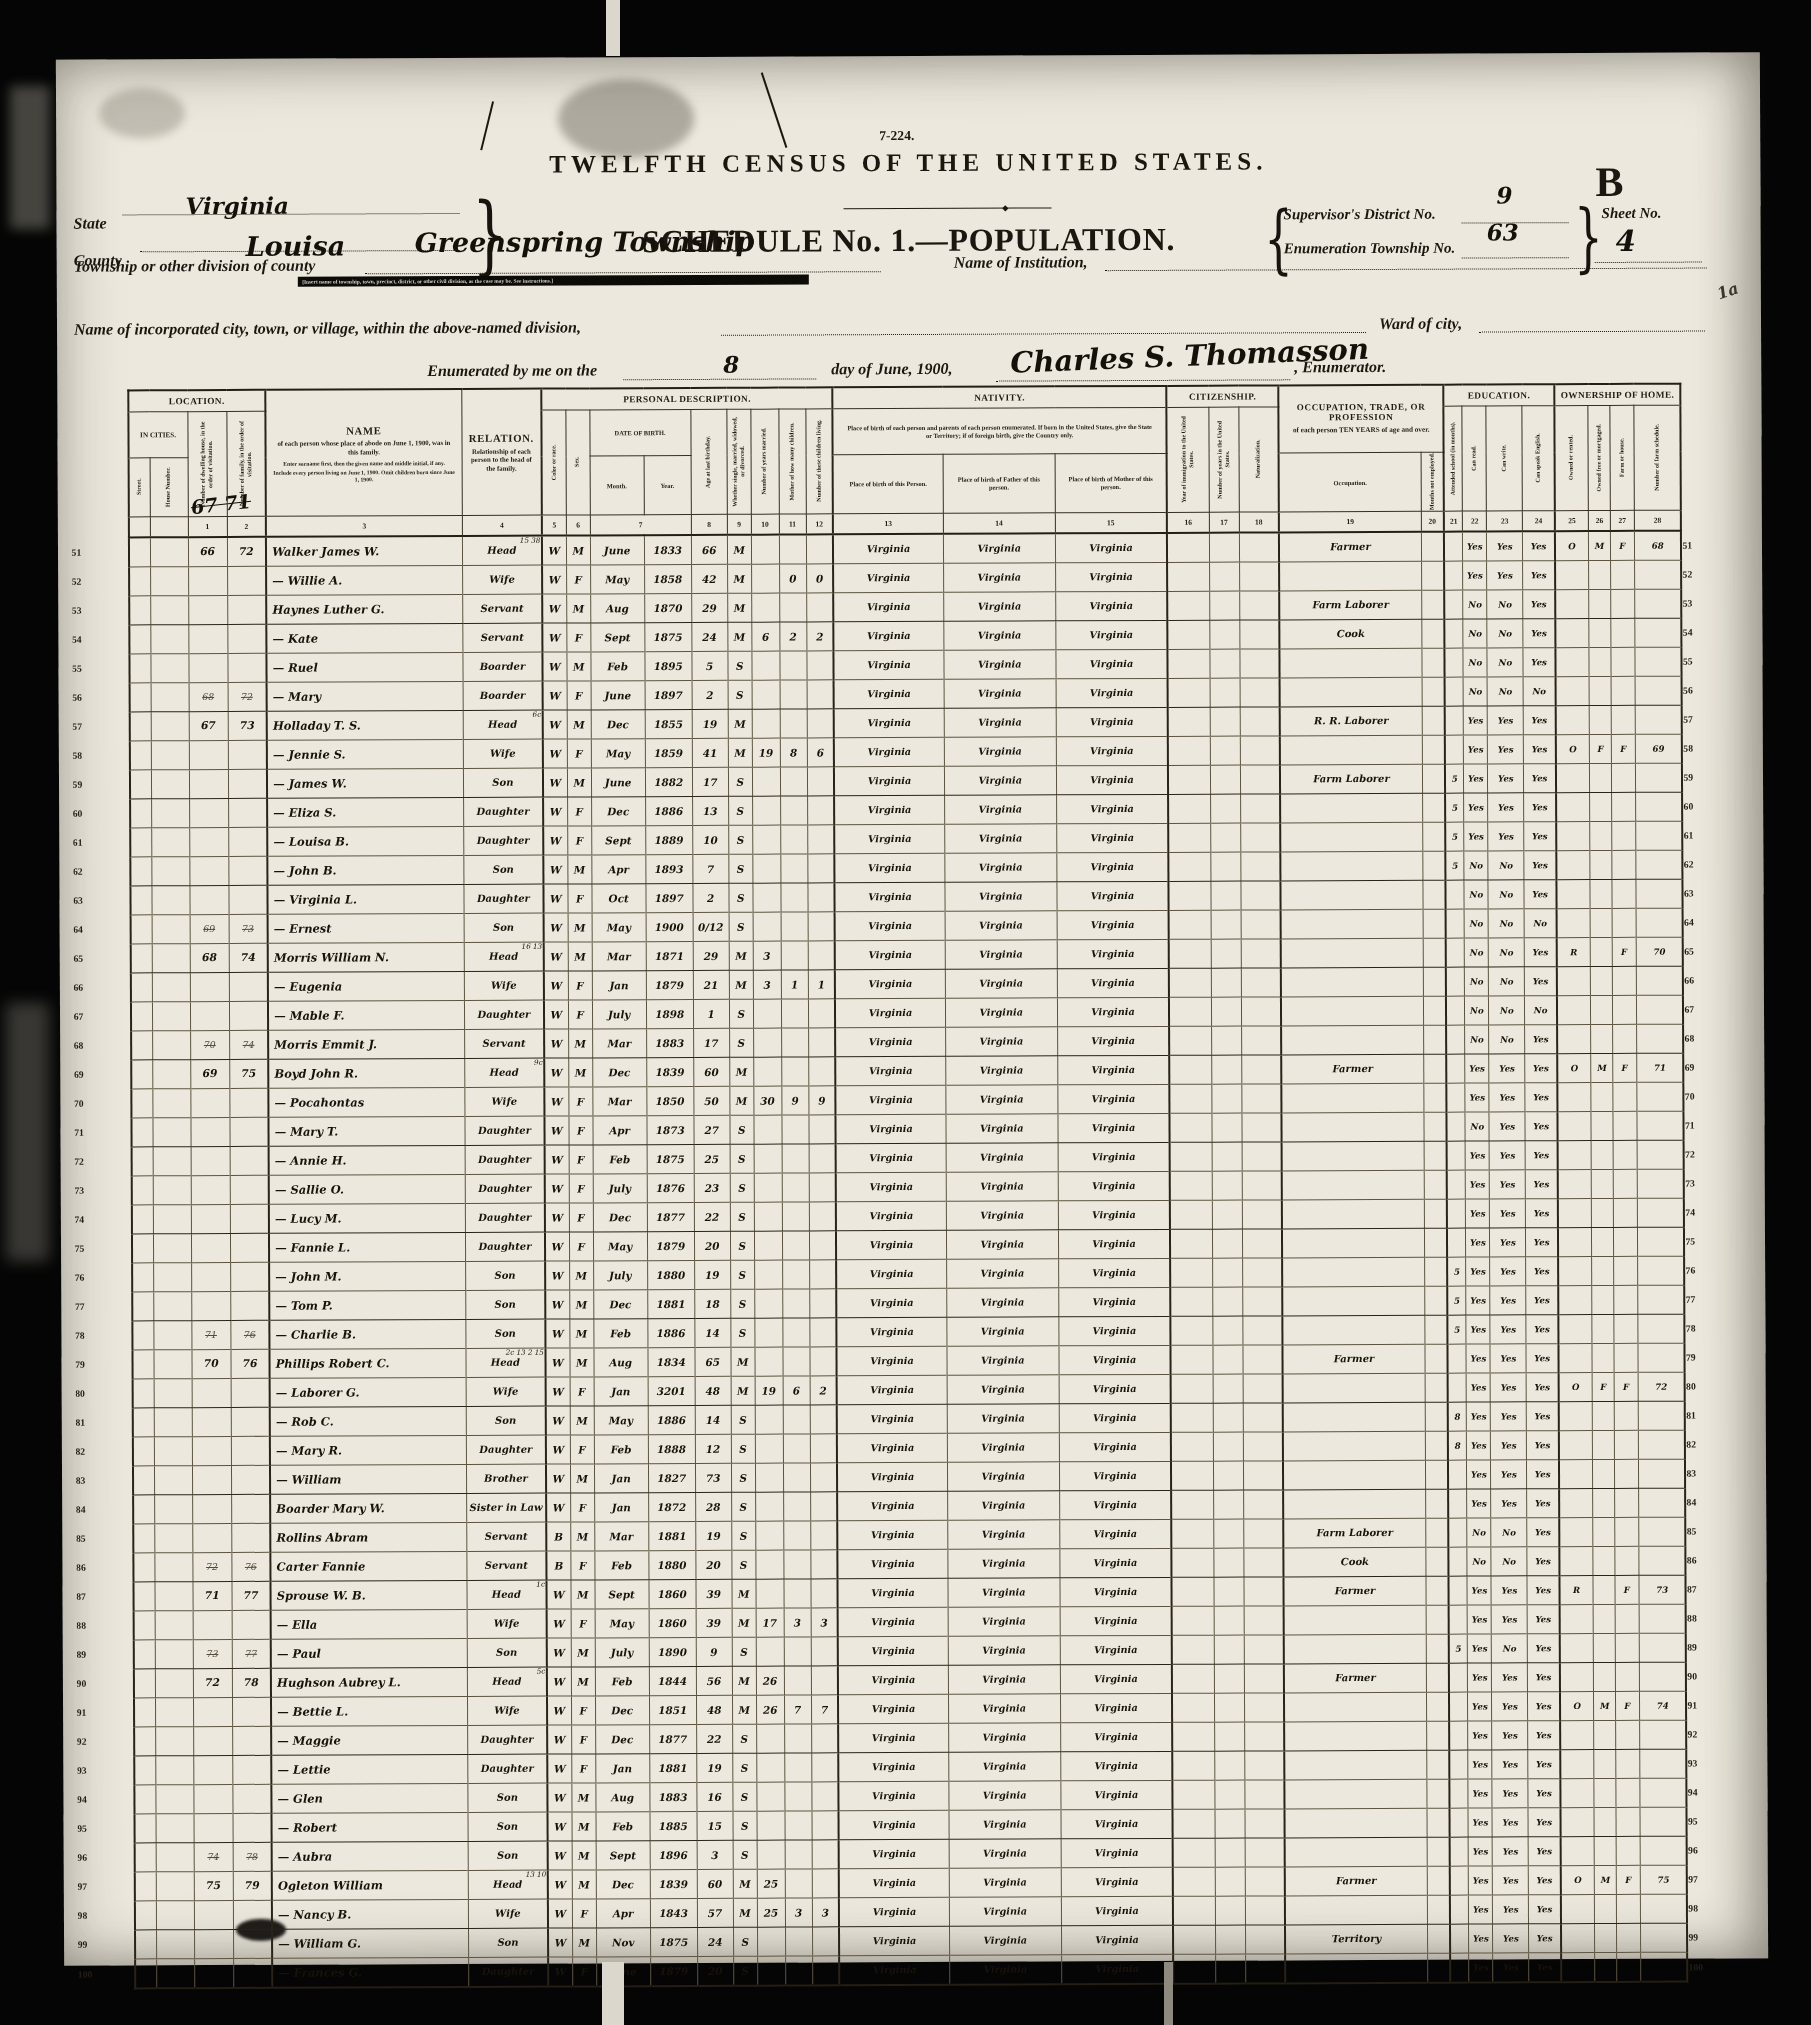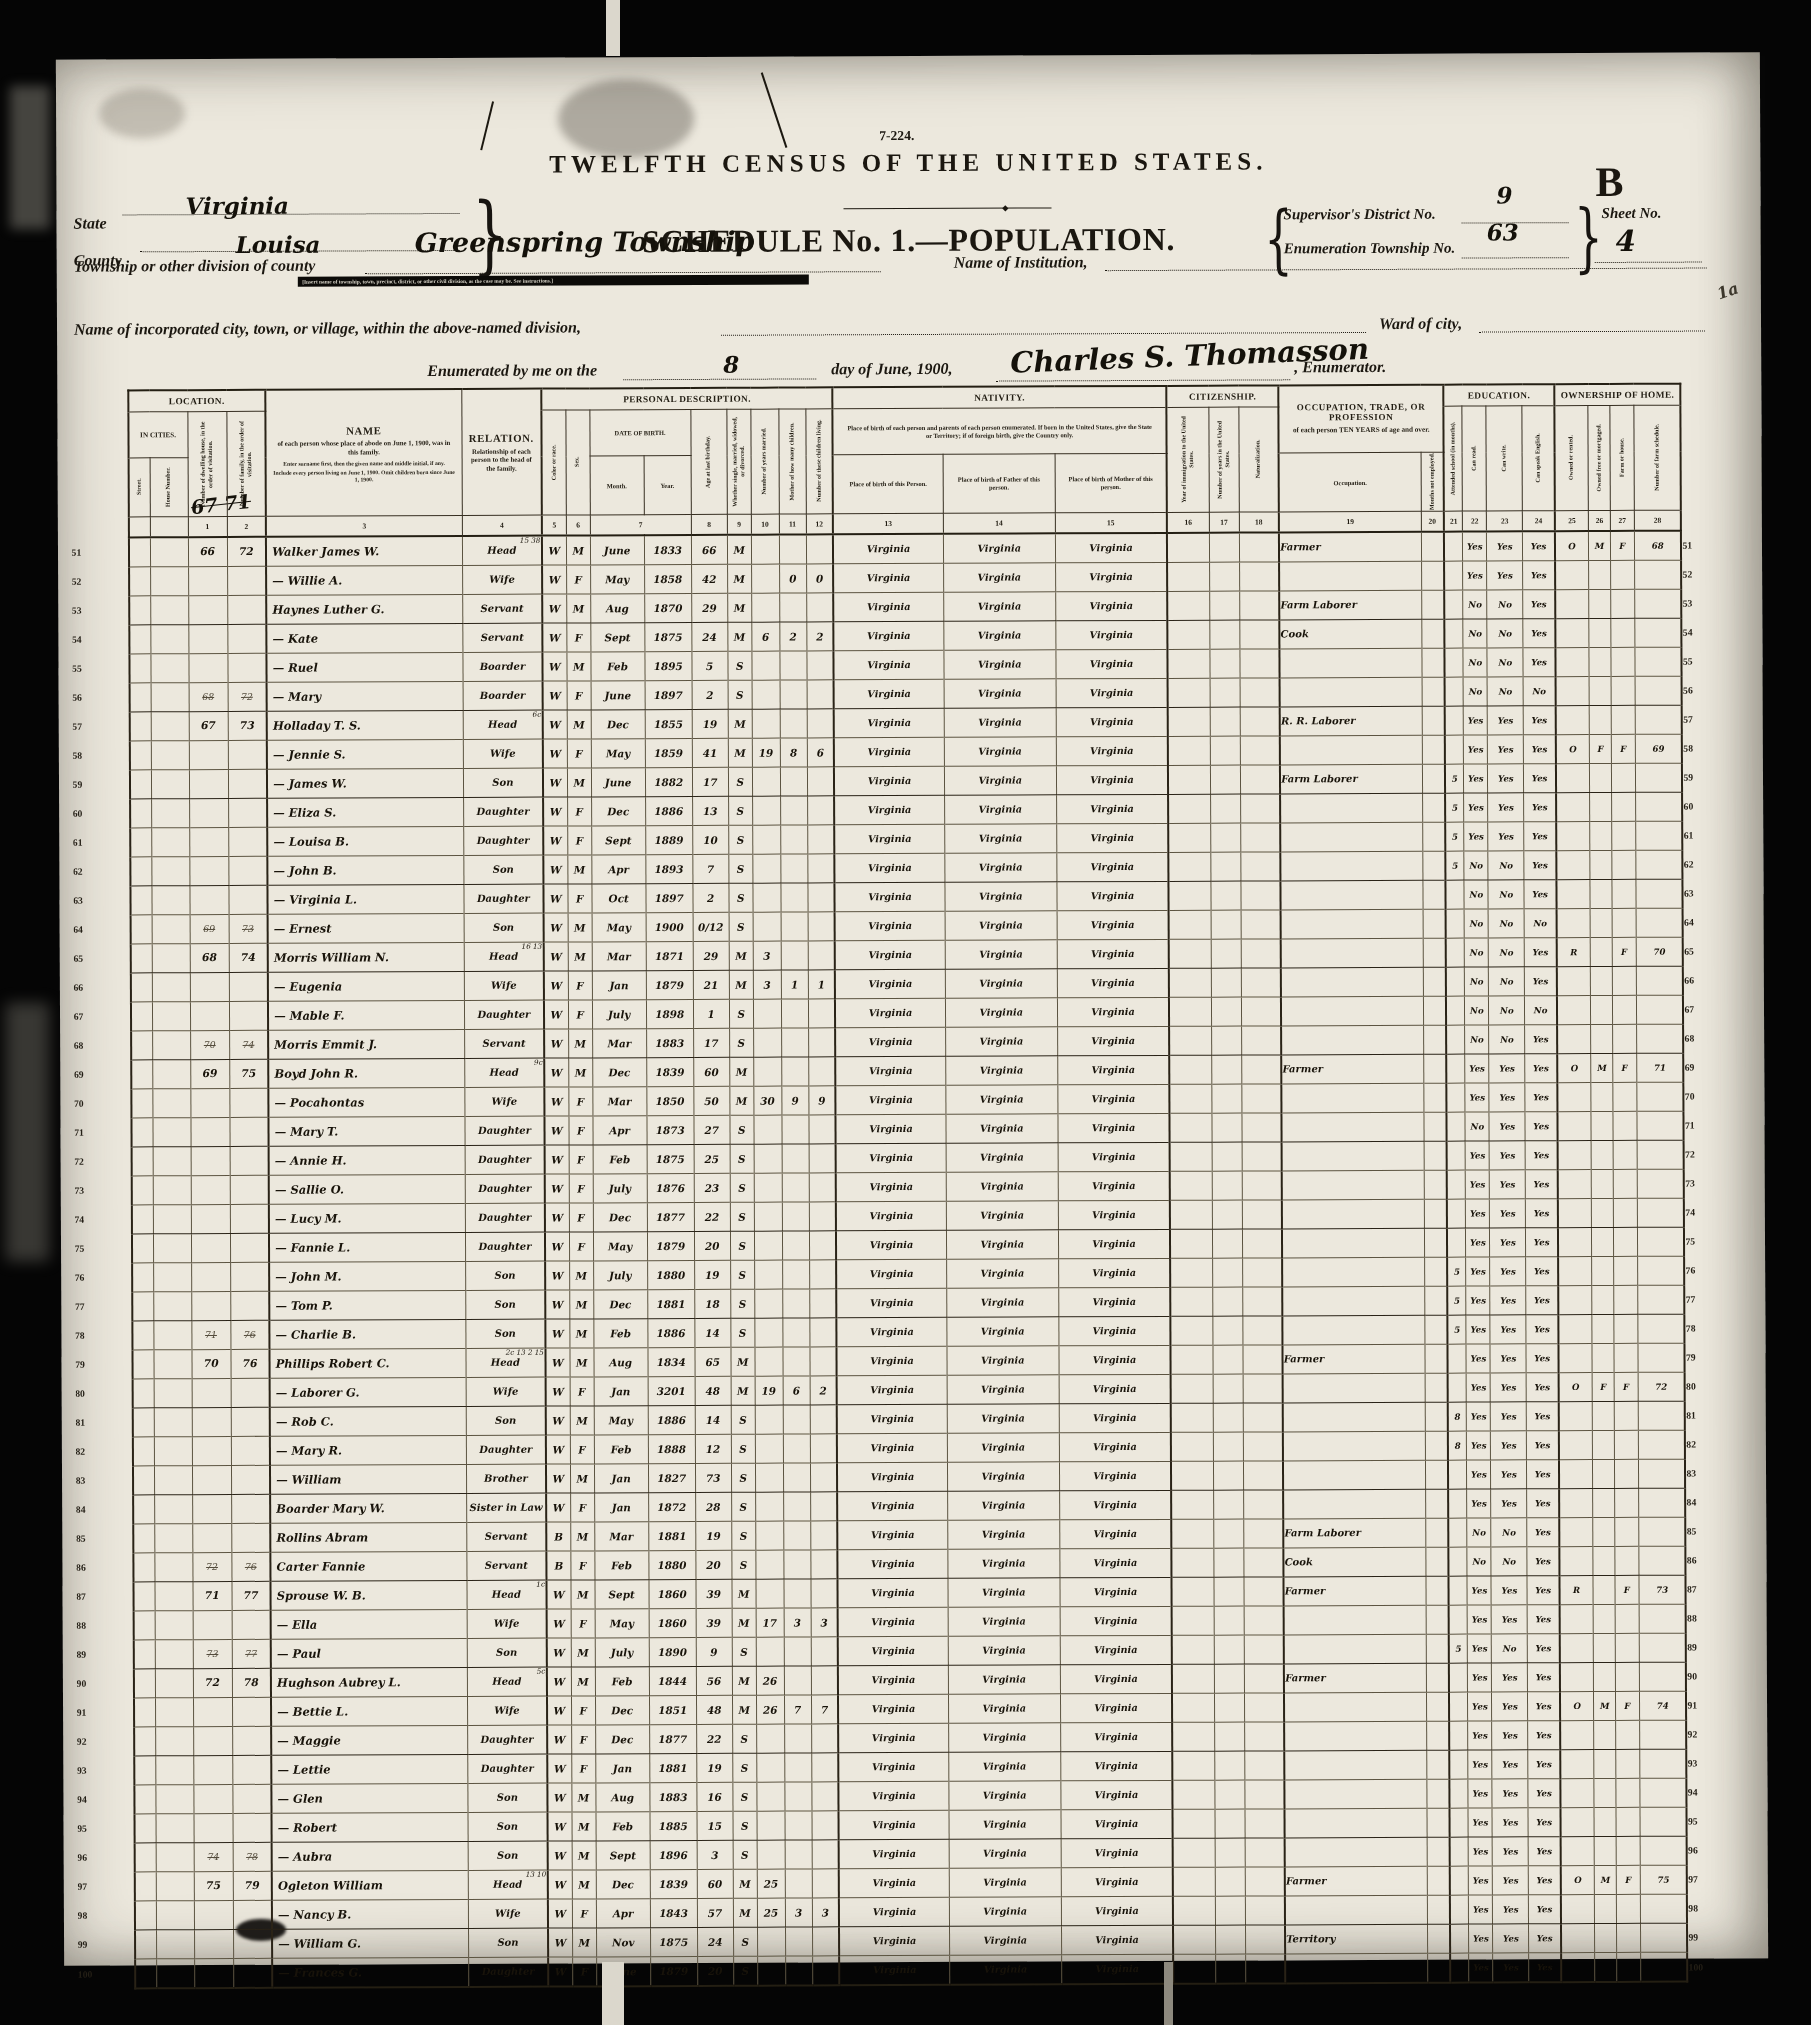--- a/index.html
+++ b/index.html
@@ -65,21 +65,21 @@
   .occ-s{font-size:6.8px;font-weight:bold;}
   .pb-h{font-size:6.8px;font-weight:bold;line-height:1.3;white-space:normal;padding:0 7.2px !important;}
   
   .hw{font-family:"DejaVu Serif",serif;font-style:italic;font-weight:600;color:#18130a;}
   .c{text-align:center;font-size:10.4px;}
   .sm{font-size:8.6px;}
   .mid{font-size:10.7px;}
   .name{text-align:left;padding-left:5px !important;font-size:11.5px;white-space:nowrap;}
   .rel{font-size:10px;position:relative;}
   .pb{text-align:center;font-size:9.7px;}
-  .occ{font-size:10px;}
+  .occ{text-align:center;font-size:10px;}
   .lite{color:#544c3c;text-decoration:line-through;font-weight:400;font-size:9.3px;}
   .pnote{position:absolute;top:0;right:0.7px;font-size:7.2px;line-height:1;font-weight:400;}
 </style>
 </head>
 <body>
 
 <div id="page">
 
   <div class="bar" style="left:0;top:0;width:60px;height:2025px;"></div>
   <div class="bar" style="right:0;top:0;width:47px;height:2025px;"></div>
@@ -100,21 +100,21 @@
     <div class="trule">
         <span class="dia">◆</span>
       </div>
     <div class="pt" id="schedule">SCHEDULE No. 1.—POPULATION.</div>
     <div class="pt" id="pageletter">B</div>
 
     <div class="pt lbl" style="left:17px;top:155px;">State</div>
     <div class="hwa" style="left:129px;top:133px;font-size:23px;">Virginia</div>
     <div class="dotl" style="left:66px;top:155px;width:337px;"></div>
     <div class="pt lbl" style="left:17px;top:192px;">County</div>
-    <div class="hwa" style="left:179px;top:172px;font-size:23px;">Louisa</div>
+    <div class="hwa" style="left:189px;top:172px;font-size:27px;">Louisa</div>
     <div class="dotl" style="left:83px;top:192px;width:320px;"></div>
     <div class="brace" style="left:406px;top:126px;font-size:86px;transform:scaleX(.65);">}</div>
 
     <div class="brace" style="left:1198px;top:140px;font-size:75px;transform:scaleX(.6);">{</div>
     <div class="pt lbl" style="left:1227px;top:152px;font-size:15px;">Supervisor's District No.</div>
     <div class="hwa" style="left:1440px;top:128px;font-size:23px;">9</div>
     <div class="dotl" style="left:1405px;top:169px;width:107px;"></div>
     <div class="pt lbl" style="left:1227px;top:186px;font-size:15px;">Enumeration Township No.</div>
     <div class="hwa" style="left:1430px;top:165px;font-size:23px;">63</div>
     <div class="dotl" style="left:1405px;top:204px;width:107px;"></div>

